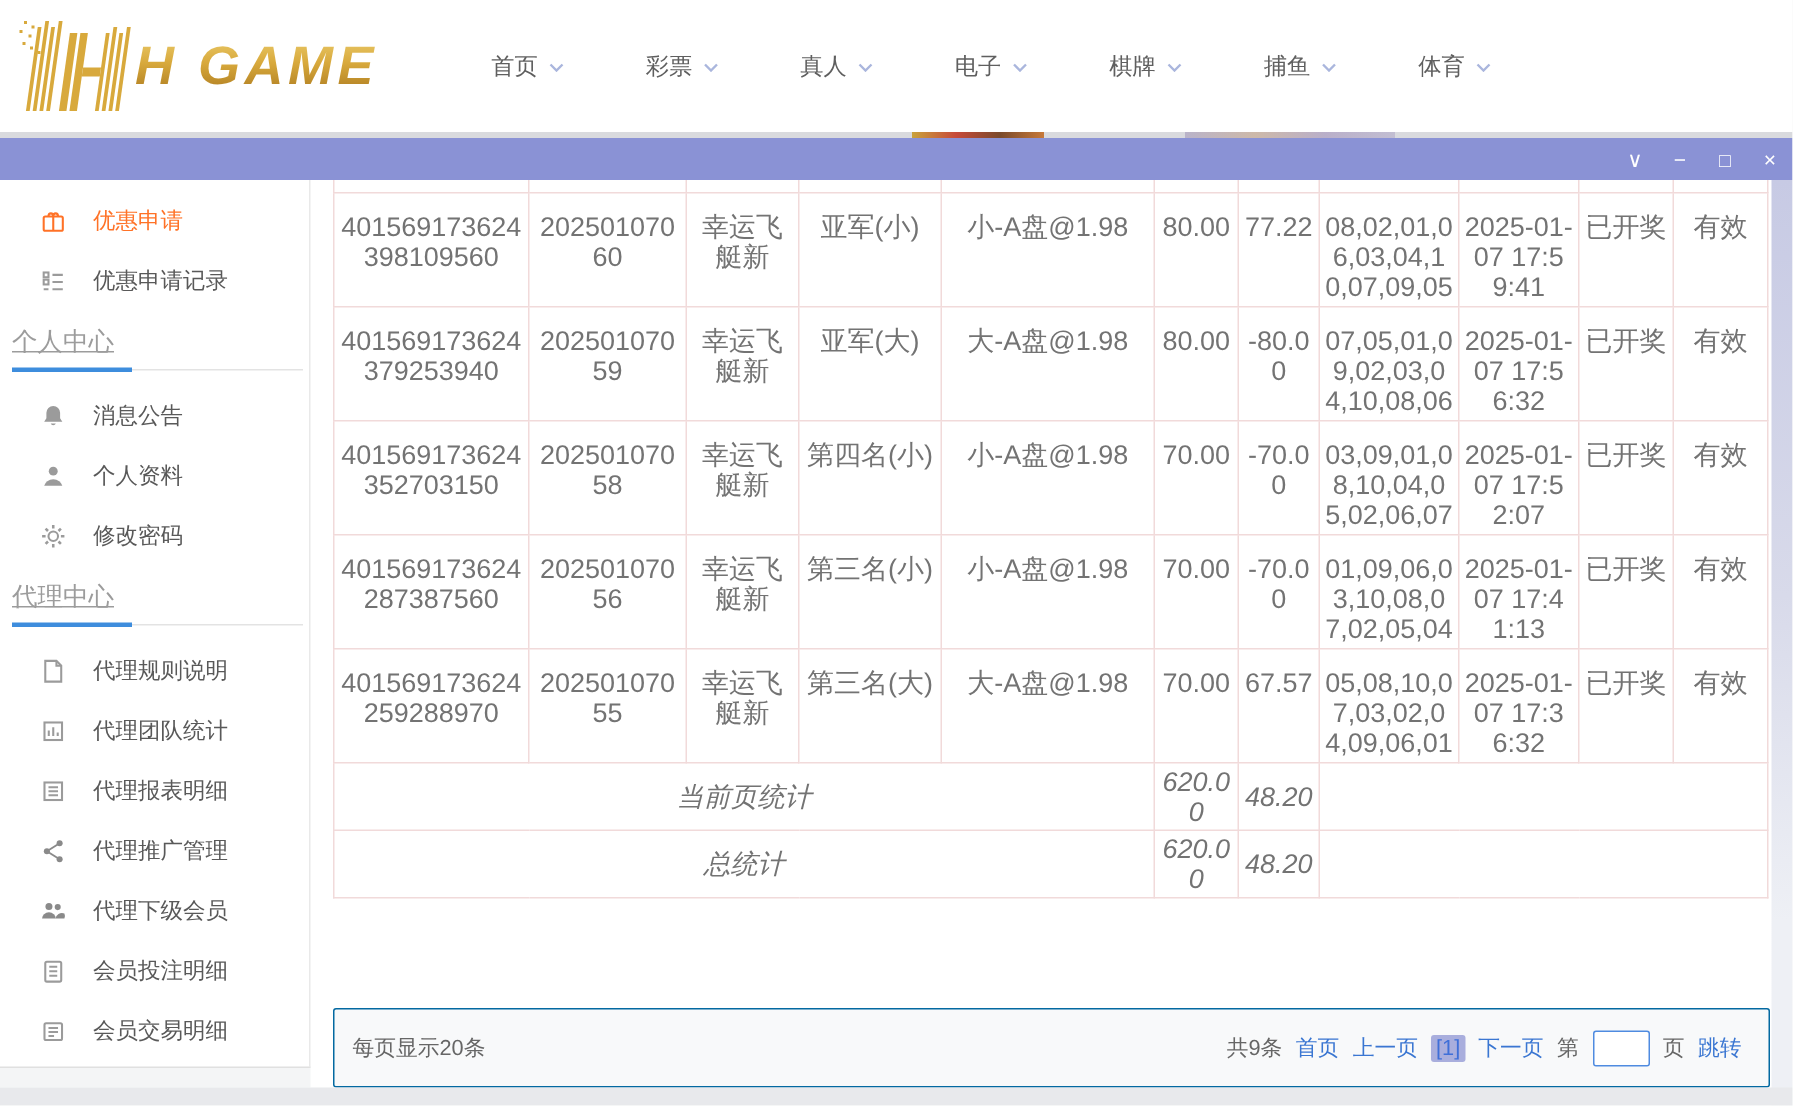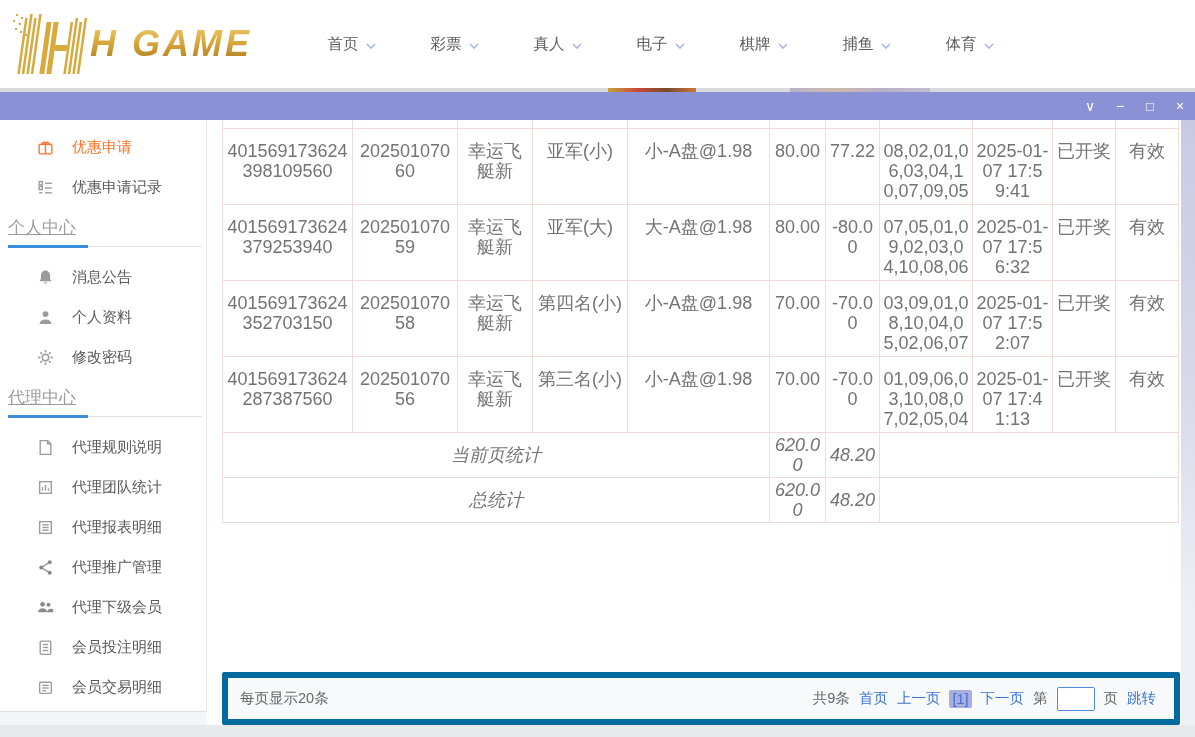--- a/index.html
+++ b/index.html
@@ -30,21 +30,21 @@
   
   .titlebar { position:absolute; left:0; top:92px; width:1195px; height:28px; background:#8a92d5; z-index:4;
               display:flex; align-items:center; justify-content:flex-end; }
   .win-btn { width:30px; height:28px; display:flex; align-items:center; justify-content:center;
              color:#ffffff; font-size:14px; cursor:pointer; }
   .win-btn.box { font-size:13px; }
 
   
   .sidebar { position:absolute; left:0; top:120px; width:207px; height:592px; background:#fff;
              border-right:1px solid #e9e9e9; border-bottom:1px solid #e0e0e0; z-index:2; }
-  .side-item { height:40px; display:flex; align-items:center; cursor:pointer;margin-left:10px; }
+  .side-item { height:40px; display:flex; align-items:center; cursor:pointer; }
   .side-item:first-child { margin-top:7px; }
   .side-item .ic { width:17px; height:17px; margin-left:27px; display:flex; align-items:center; justify-content:center; }
   .side-item .lb { margin-left:18px; font-size:15px; color:#595959; }
   .side-item.active .lb { color:#ff7227; }
   .side-section { margin-top:8px; margin-bottom:10px; padding-left:8px; }
   .side-section .st { font-size:17px; color:#9c9c9c; line-height:26px;text-decoration:underline; }
   .side-rule { position:relative; height:6px; margin-right:4px; border-bottom:1px solid #e3e3e3; }
   .side-rule i { position:absolute; left:0; bottom:-2px; width:80px; height:3px; background:#3e8ddd; }
 
   
@@ -53,21 +53,21 @@
                font-size:18px; color:#737373; }
   table.bets td { border:1px solid #f1dada; text-align:center; vertical-align:top;
                   padding:12px 3px 2px 3px; line-height:20px; word-break:break-all; }
   table.bets tr.partial td { padding:0; height:8px; border-top:none; }
   table.bets tr.datarow td { height:76px; }
   table.bets td.oid { padding-left:4px; padding-right:4px; }
   table.bets tr.sumrow td { height:37px; vertical-align:middle; padding:2px 3px;font-style:italic; }
 
   
   .pager { position:absolute; left:222px; top:672px; width:958px; height:53px;
-           background:#f8f9fa; border:6px solid #0369a1; border-radius:2px; z-index:2;
+           background:#f8f9fa; border:1px solid #0369a1; border-radius:2px; z-index:2;
            display:flex; align-items:center; justify-content:space-between;
            padding:0 18px 0 12px; font-size:14.5px; color:#666; }
   .pager-right { display:flex; align-items:center; gap:9px; }
   .pg-link { color:#3a76d2; cursor:pointer; }
   .pg-current { background:#a9aedd; color:#3f6fd8; padding:1px 3px; border-radius:2px; cursor:default; }
   .pg-input { width:38px; height:24px; border:1px solid #4f8be0; border-radius:2px; background:#fff; }
 
   
   .right-edge { position:absolute; left:1181px; top:120px; width:14px; height:617px; z-index:1;
                 background:linear-gradient(180deg,#c7cae4 0%,#d8daea 45%,#eef0f5 80%); }
@@ -393,20 +393,33 @@
             <td>幸运飞艇新</td>
             <td>第三名(小)</td>
             <td>小-A盘@1.98</td>
             <td>70.00</td>
             <td>-70.00</td>
             <td>01,09,06,03,10,08,07,02,05,04</td>
             <td>2025-01-07 17:41:13</td>
             <td>已开奖</td>
             <td>有效</td>
           </tr>
+          <tr class="datarow">
+            <td class="oid">401569173624259288970</td>
+            <td>20250107055</td>
+            <td>幸运飞艇新</td>
+            <td>第三名(大)</td>
+            <td>大-A盘@1.98</td>
+            <td>70.00</td>
+            <td>67.57</td>
+            <td>05,08,10,07,03,02,04,09,06,01</td>
+            <td>2025-01-07 17:36:32</td>
+            <td>已开奖</td>
+            <td>有效</td>
+          </tr>
           <tr class="sumrow">
             <td colspan="5">当前页统计</td>
             <td>620.00</td>
             <td>48.20</td>
             <td colspan="4"></td>
           </tr>
           <tr class="sumrow">
             <td colspan="5">总统计</td>
             <td>620.00</td>
             <td>48.20</td>

